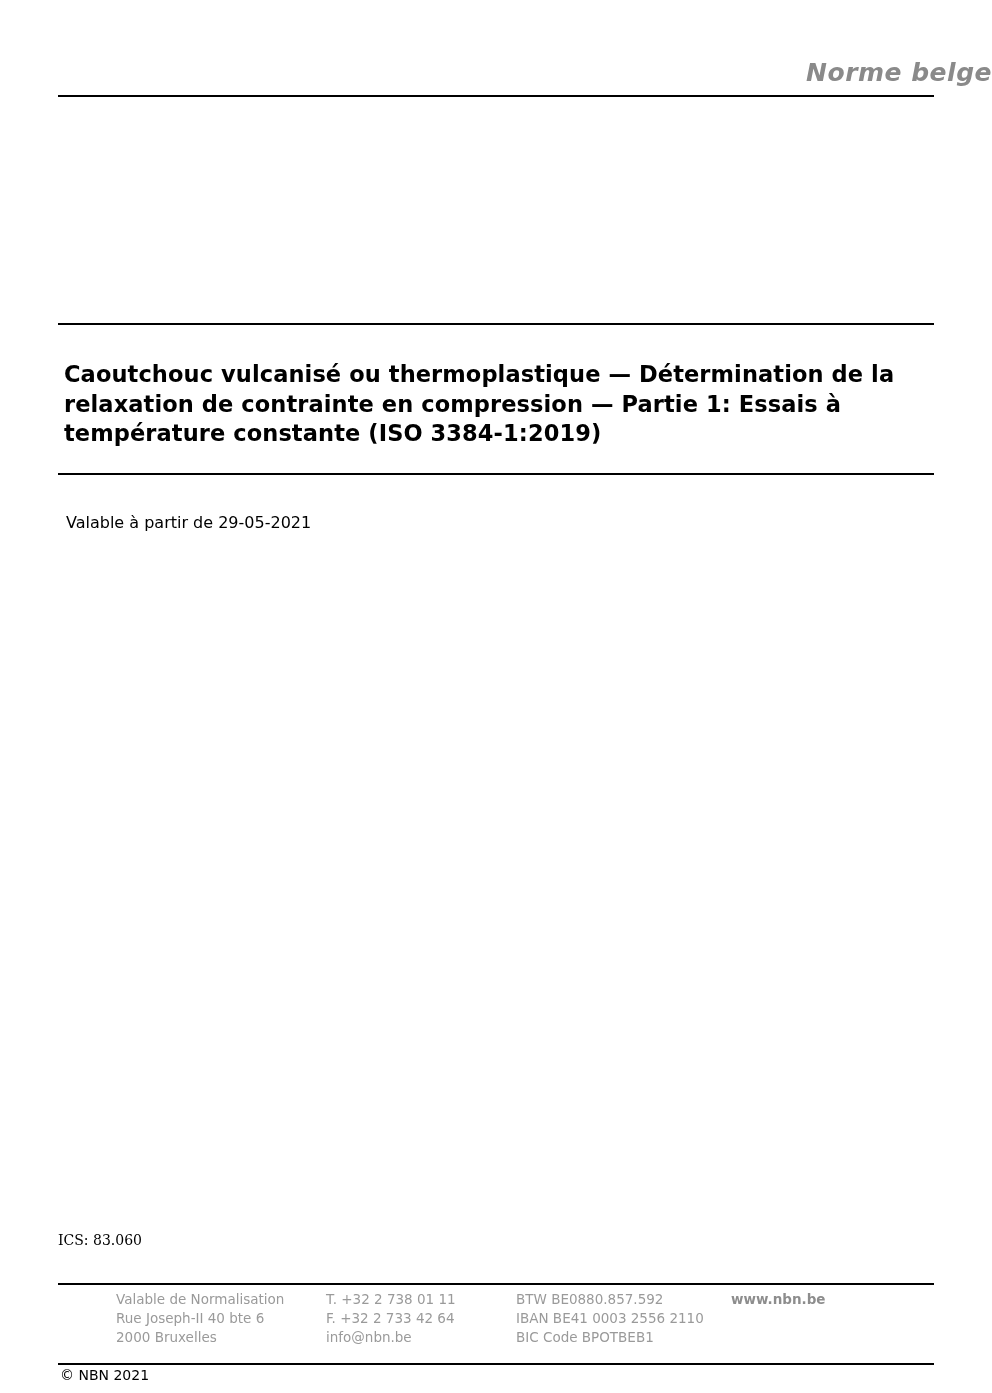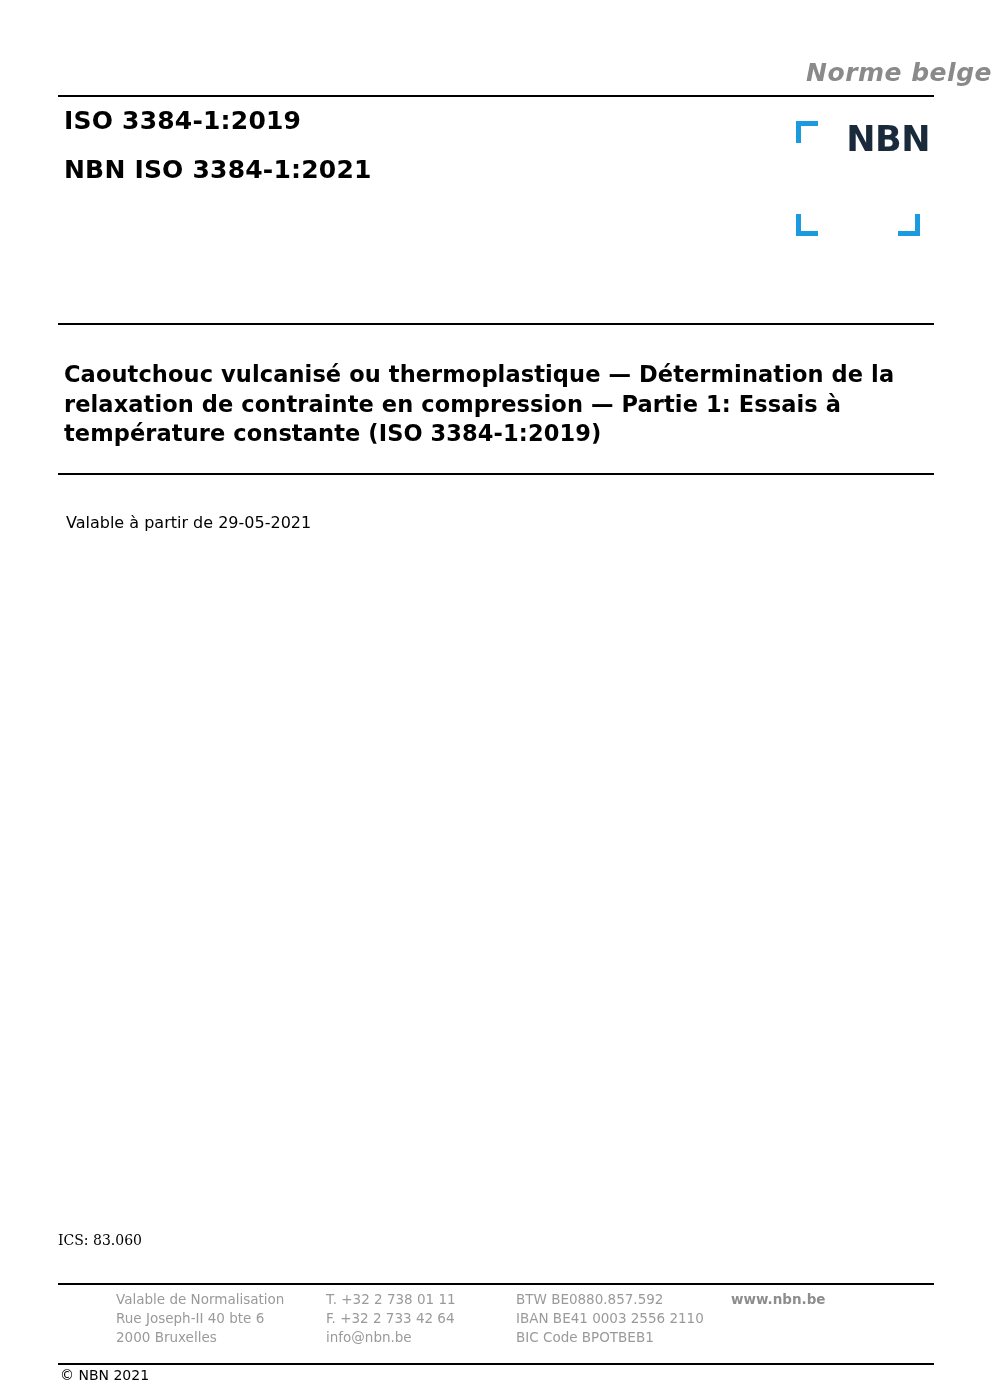--- a/index.html
+++ b/index.html
@@ -173,31 +173,21 @@
 </style>
 </head>
 <body>
 
 <div class="page">
 
   <div class="header-title">Norme belge</div>
 
   <div class="rule rule-top"></div>
 
-  <div class="ref-block">
-    <div class="ref-line">ISO 3384-1:2019</div>
-    <div class="ref-line second">NBN ISO 3384-1:2021</div>
-  </div>
-
-  <div class="logo">
-    <span class="corner tl"></span>
-    <span class="corner bl"></span>
-    <span class="corner br"></span>
-    <span class="logo-word">NBN</span>
-  </div>
+
 
   <div class="rule rule-mid"></div>
 
   <div class="doc-title">Caoutchouc vulcanisé ou thermoplastique — Détermination de la relaxation de contrainte en compression — Partie 1: Essais à température constante (ISO 3384-1:2019)</div>
 
   <div class="rule rule-title-bottom"></div>
 
   <div class="validity">Valable à partir de 29-05-2021</div>
 
   <div class="ics">ICS: 83.060</div>

